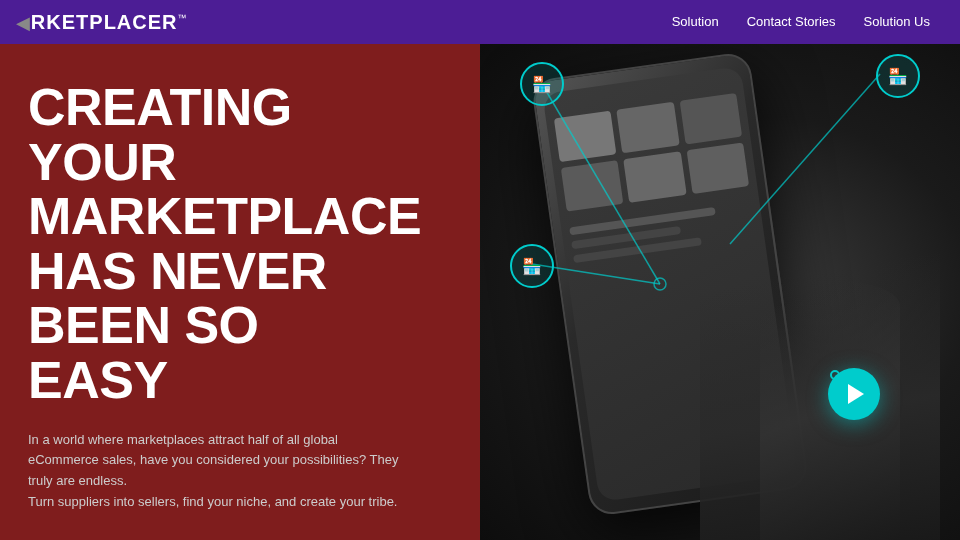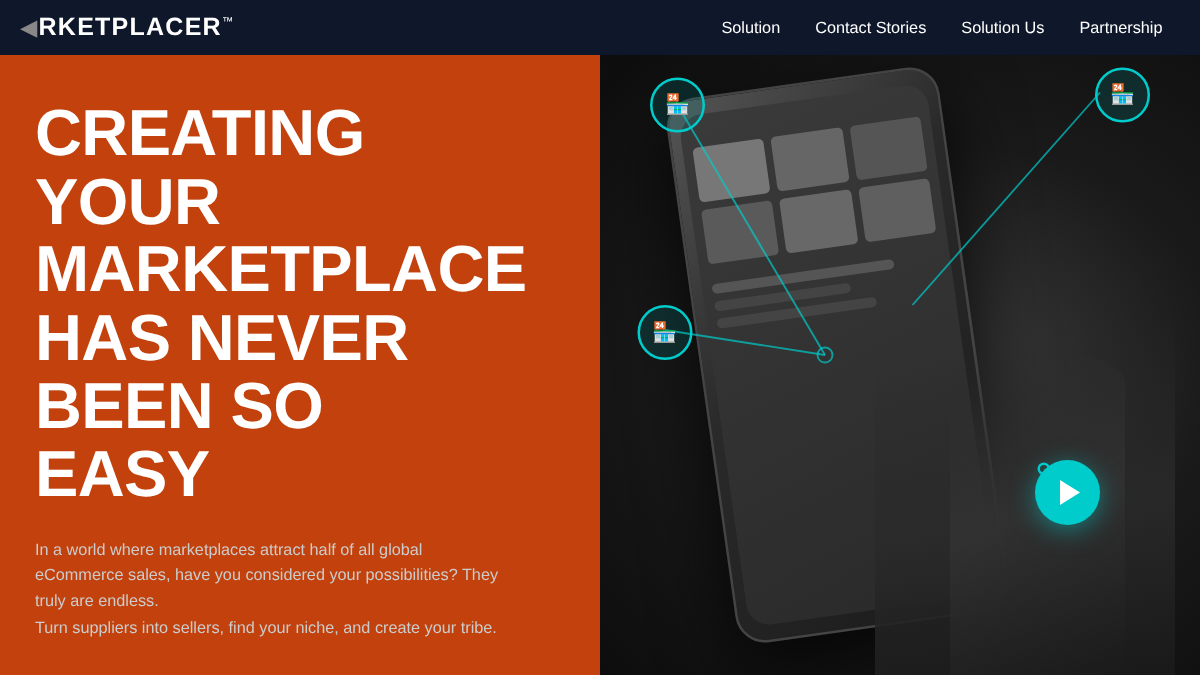--- a/index.html
+++ b/index.html
@@ -10,21 +10,21 @@
       overflow: hidden;
       font-family: Arial, sans-serif;
       background: #000;
     }
 
     
     nav {
       position: absolute;
       top: 0; left: 0; right: 0;
       height: 44px;
-      background: #0f172a;
+      background: #4c1d95;
       display: flex;
       align-items: center;
       padding: 0 16px;
       z-index: 10;
     }
 
     .logo-area {
       display: flex;
       align-items: center;
       margin-right: auto;
@@ -60,21 +60,21 @@
       top: 44px;
       left: 0;
       right: 0;
       bottom: 0;
       display: flex;
     }
 
     
     .left-panel {
       width: 480px;
-      background: #c2410c;
+      background: #7f1d1d;
       padding: 36px 32px 32px 28px;
       display: flex;
       flex-direction: column;
       justify-content: flex-start;
       flex-shrink: 0;
     }
 
     .hero-title {
       color: #fff;
       font-size: 52px;
@@ -223,23 +223,20 @@
   <ul class="nav-links">
     <li>
         <a href="#">Solution</a>
       </li>
     <li>
         <a href="#">Contact Stories</a>
       </li>
     <li>
         <a href="#">Solution Us</a>
       </li>
-    <li>
-        <a href="#">Partnership</a>
-      </li>
   </ul>
 </nav>
 
 <div class="main-container">
 
   <div class="left-panel">
     <h1 class="hero-title">
       CREATING<br>YOUR<br>MARKETPLACE<br>HAS NEVER<br>BEEN SO<br>EASY
     </h1>
     <p class="hero-subtitle">

